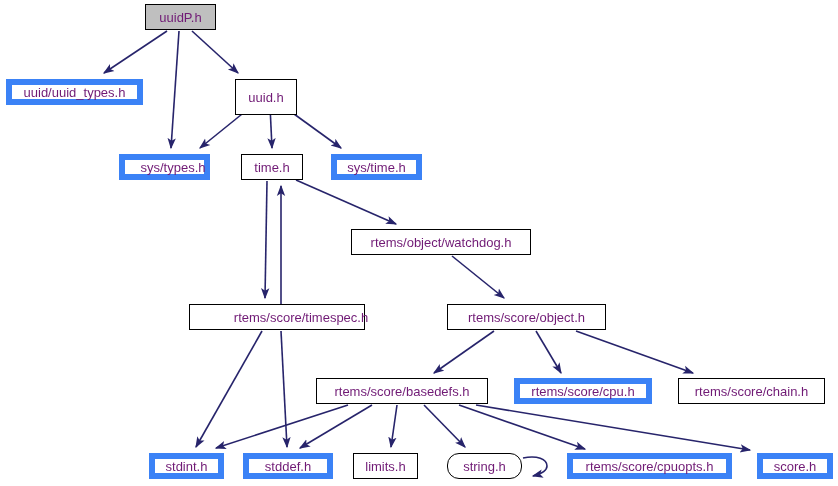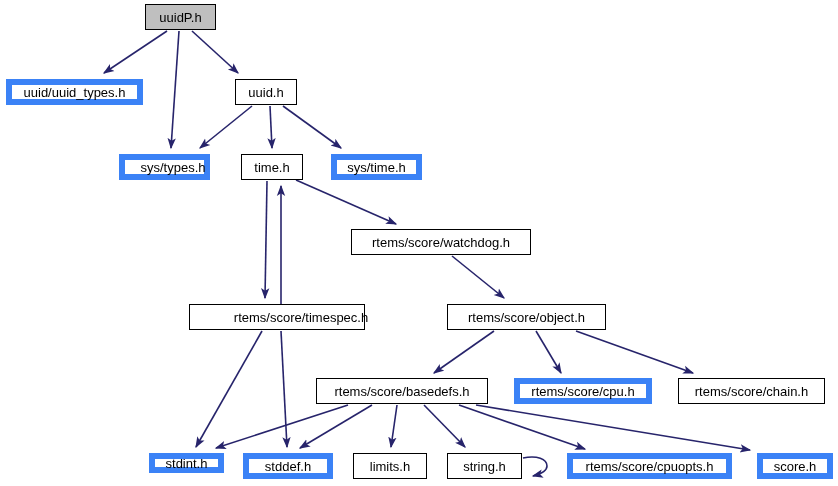--- a/index.html
+++ b/index.html
@@ -23,21 +23,21 @@
     height: 486px;
   }
   .gnode {
     position: absolute;
     box-sizing: border-box;
     background: #ffffff;
     display: flex;
     align-items: center;
     justify-content: center;
     font-size: 13px;
-    color: #000000;
+    color: #701a75;
     line-height: 1;
     white-space: nowrap;
     letter-spacing: 0px;
   }
   .gnode.plain {
     border: 6px solid #3b82f6;
   }
   .gnode.linked {
     border: 1.5px solid #000000;
   }
@@ -86,60 +86,60 @@
       </g>
   </svg>
 
   <div id="nodes">
       <div class="gnode root" style="left: 145px; top: 4px; width: 71px; height: 26px;">
         <span class="nodelabel">uuidP.h</span>
       </div>
       <div class="gnode plain" style="left: 6px; top: 79px; width: 137px; height: 26px;">
         <span class="nodelabel">uuid/uuid_types.h</span>
       </div>
-      <div class="gnode linked" style="left: 235px; top: 79px; width: 62px; height: 26px;">
+      <div class="gnode linked" style="left: 235px; top: 79px; width: 62px; height: 36px;">
         <span class="nodelabel">uuid.h</span>
       </div>
       <div class="gnode plain" style="left: 119px; top: 154px; width: 91px; height: 26px; padding-left: 17px;">
         <span class="nodelabel">sys/types.h</span>
       </div>
       <div class="gnode linked" style="left: 241px; top: 154px; width: 62px; height: 26px;">
         <span class="nodelabel">time.h</span>
       </div>
       <div class="gnode plain" style="left: 331px; top: 154px; width: 91px; height: 26px;">
         <span class="nodelabel">sys/time.h</span>
       </div>
       <div class="gnode linked" style="left: 351px; top: 229px; width: 180px; height: 26px;">
-        <span class="nodelabel">rtems/score/watchdog.h</span>
+        <span class="nodelabel">rtems/object/watchdog.h</span>
       </div>
       <div class="gnode linked" style="left: 189px; top: 304px; width: 176px; height: 26px; padding-left: 48px;">
         <span class="nodelabel">rtems/score/timespec.h</span>
       </div>
       <div class="gnode linked" style="left: 447px; top: 304px; width: 159px; height: 26px;">
         <span class="nodelabel">rtems/score/object.h</span>
       </div>
       <div class="gnode linked" style="left: 316px; top: 378px; width: 172px; height: 26px;">
         <span class="nodelabel">rtems/score/basedefs.h</span>
       </div>
       <div class="gnode plain" style="left: 514px; top: 378px; width: 138px; height: 26px;">
         <span class="nodelabel">rtems/score/cpu.h</span>
       </div>
       <div class="gnode linked" style="left: 678px; top: 378px; width: 147px; height: 26px;">
         <span class="nodelabel">rtems/score/chain.h</span>
       </div>
-      <div class="gnode plain" style="left: 149px; top: 453px; width: 75px; height: 20px;">
+      <div class="gnode plain" style="left: 149px; top: 453px; width: 75px; height: 26px;">
         <span class="nodelabel">stdint.h</span>
       </div>
       <div class="gnode plain" style="left: 243px; top: 453px; width: 90px; height: 26px;">
         <span class="nodelabel">stddef.h</span>
       </div>
-      <div class="gnode linked" style="left: 353px; top: 453px; width: 74px; height: 26px;">
+      <div class="gnode linked" style="left: 353px; top: 453px; width: 65px; height: 26px;">
         <span class="nodelabel">limits.h</span>
       </div>
-      <div class="gnode linked" style="left: 447px; top: 453px; width: 75px; height: 26px;">
+      <div class="gnode linked" style="left: 447px; top: 453px; width: 75px; height: 26px; border-radius: 12px;">
         <span class="nodelabel">string.h</span>
       </div>
       <div class="gnode plain" style="left: 567px; top: 453px; width: 165px; height: 26px;">
         <span class="nodelabel">rtems/score/cpuopts.h</span>
       </div>
       <div class="gnode plain" style="left: 757px; top: 453px; width: 76px; height: 26px;">
         <span class="nodelabel">score.h</span>
       </div>
     </div>
 

